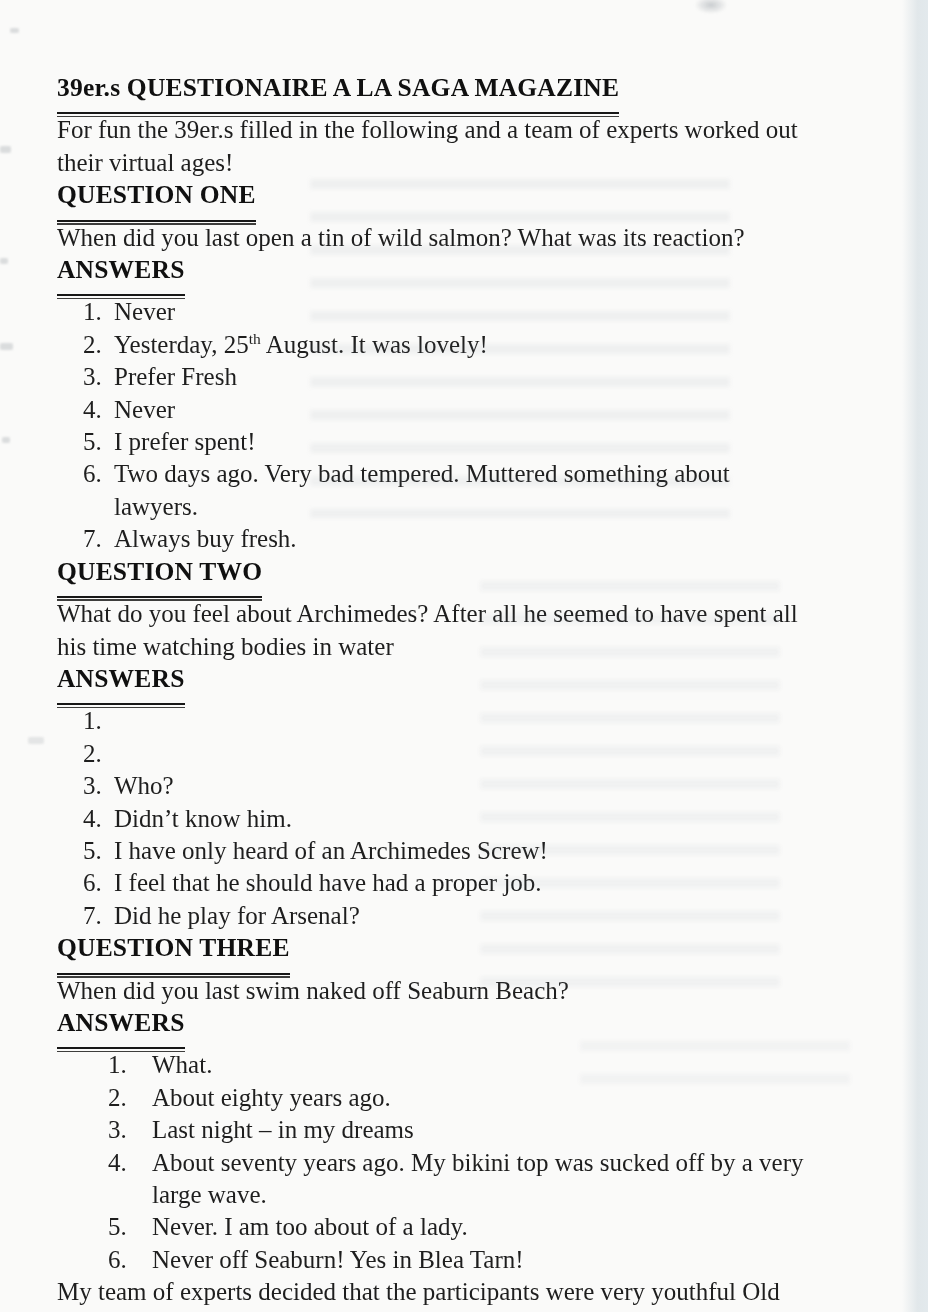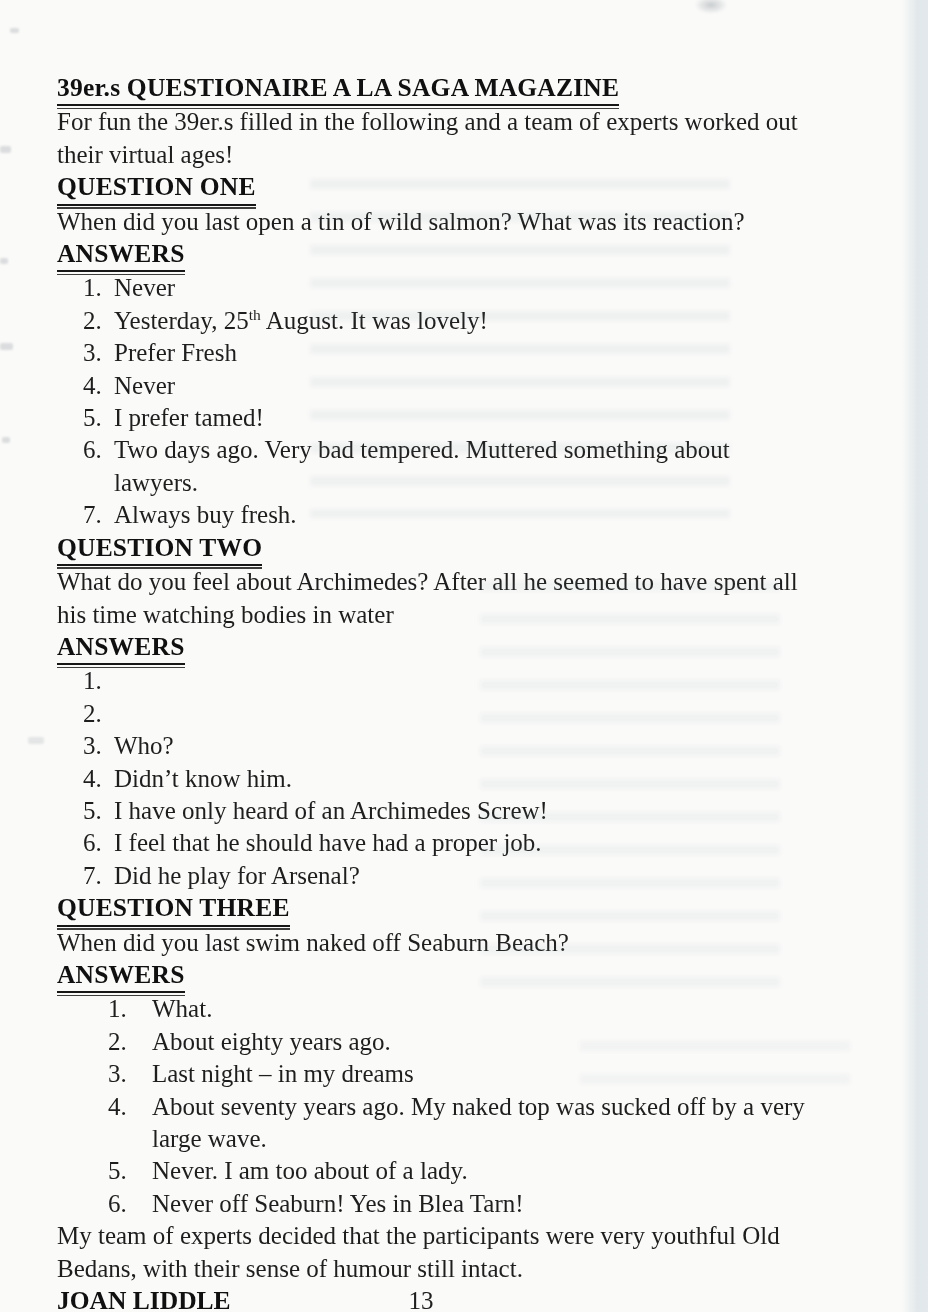--- a/index.html
+++ b/index.html
@@ -21,21 +21,21 @@
     height: 1312px;
     padding: 72px 45px 0 57px;
     overflow: hidden;
   }
   .line { line-height: 32.4px; font-size: 25px; }
   .pre { white-space: pre; }
   h1, h2, h3 { font-size: 25.5px; line-height: 32.4px; font-weight: bold; color: var(--head-ink); letter-spacing: 0.2px; }
   .uline {
     position: relative;
     display: inline-block;
-    padding-bottom: 0px;
+    padding-bottom: 8px;
     border-bottom: 2.5px solid #171717;
   }
   .uline::after {
     content: "";
     position: absolute;
     left: 0; right: 0;
     bottom: -5px;
     height: 1.8px;
     background: #1b1b1b;
     opacity: 0.85;
@@ -132,21 +132,21 @@
           <div class="ans">
             <span class="num">3.</span>
             <span class="txt">Prefer Fresh</span>
           </div>
           <div class="ans">
             <span class="num">4.</span>
             <span class="txt">Never</span>
           </div>
           <div class="ans">
             <span class="num">5.</span>
-            <span class="txt">I prefer tamed!</span>
+            <span class="txt">I prefer spent!</span>
           </div>
           <div class="ans">
             <span class="num">6.</span>
             <span class="txt">Two days ago. Very bad tempered. Muttered something about
 lawyers.</span>
           </div>
           <div class="ans">
             <span class="num">7.</span>
             <span class="txt">Always buy fresh.</span>
           </div>
@@ -200,21 +200,21 @@
           <div class="ans">
             <span class="num">2.</span>
             <span class="txt">About eighty years ago.</span>
           </div>
           <div class="ans">
             <span class="num">3.</span>
             <span class="txt">Last night – in my dreams</span>
           </div>
           <div class="ans">
             <span class="num">4.</span>
-            <span class="txt">About seventy years ago. My naked top was sucked off by a very
+            <span class="txt">About seventy years ago. My bikini top was sucked off by a very
 large wave.</span>
           </div>
           <div class="ans">
             <span class="num">5.</span>
             <span class="txt">Never. I am too about of a lady.</span>
           </div>
           <div class="ans">
             <span class="num">6.</span>
             <span class="txt">Never off Seaburn! Yes in Blea Tarn!</span>
           </div>

